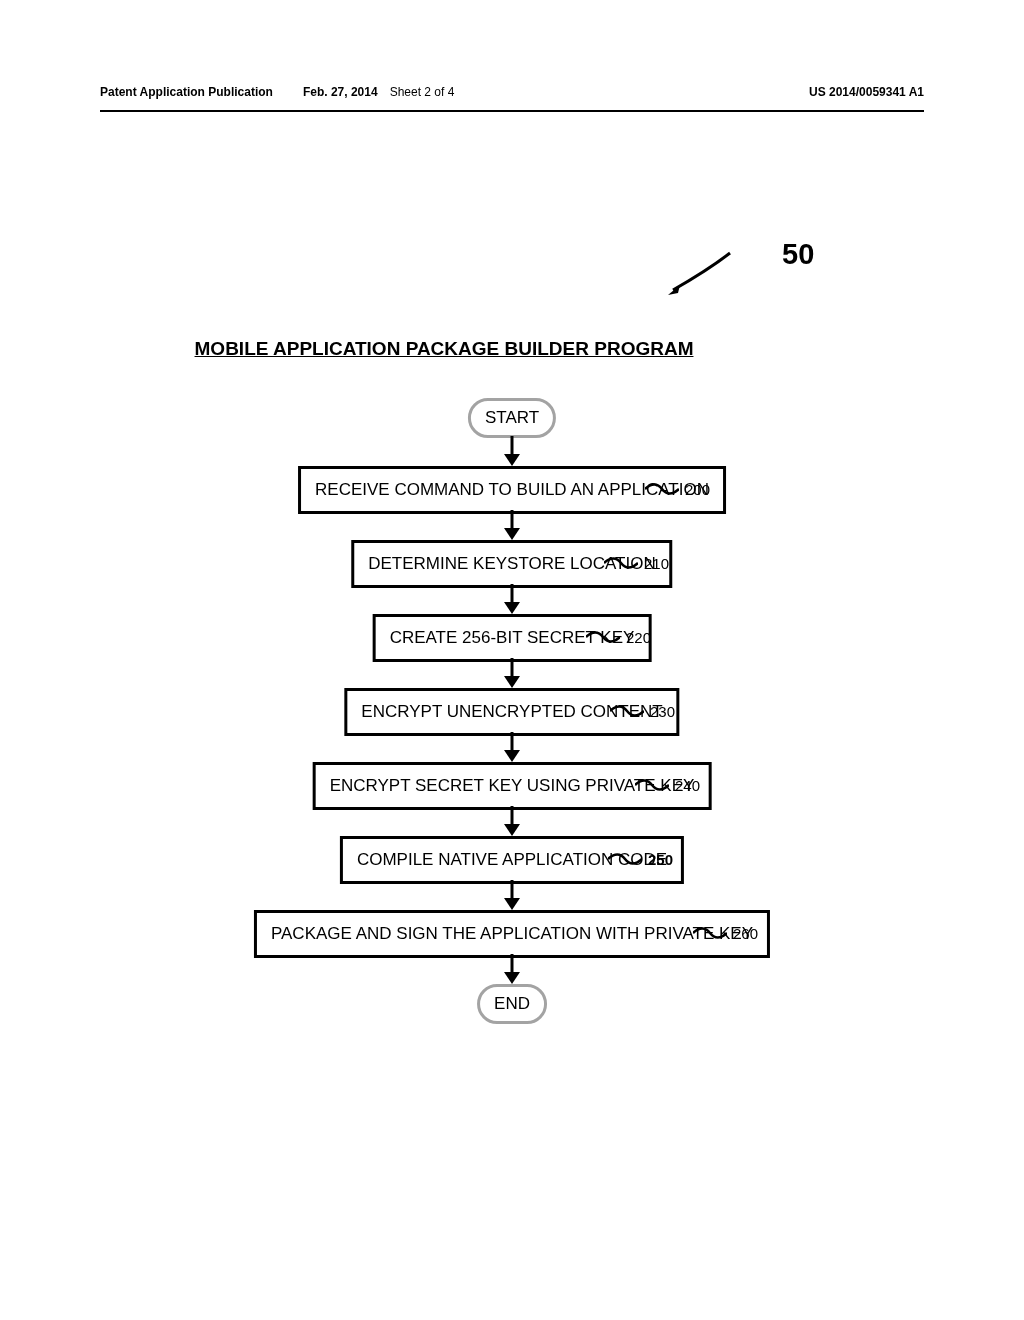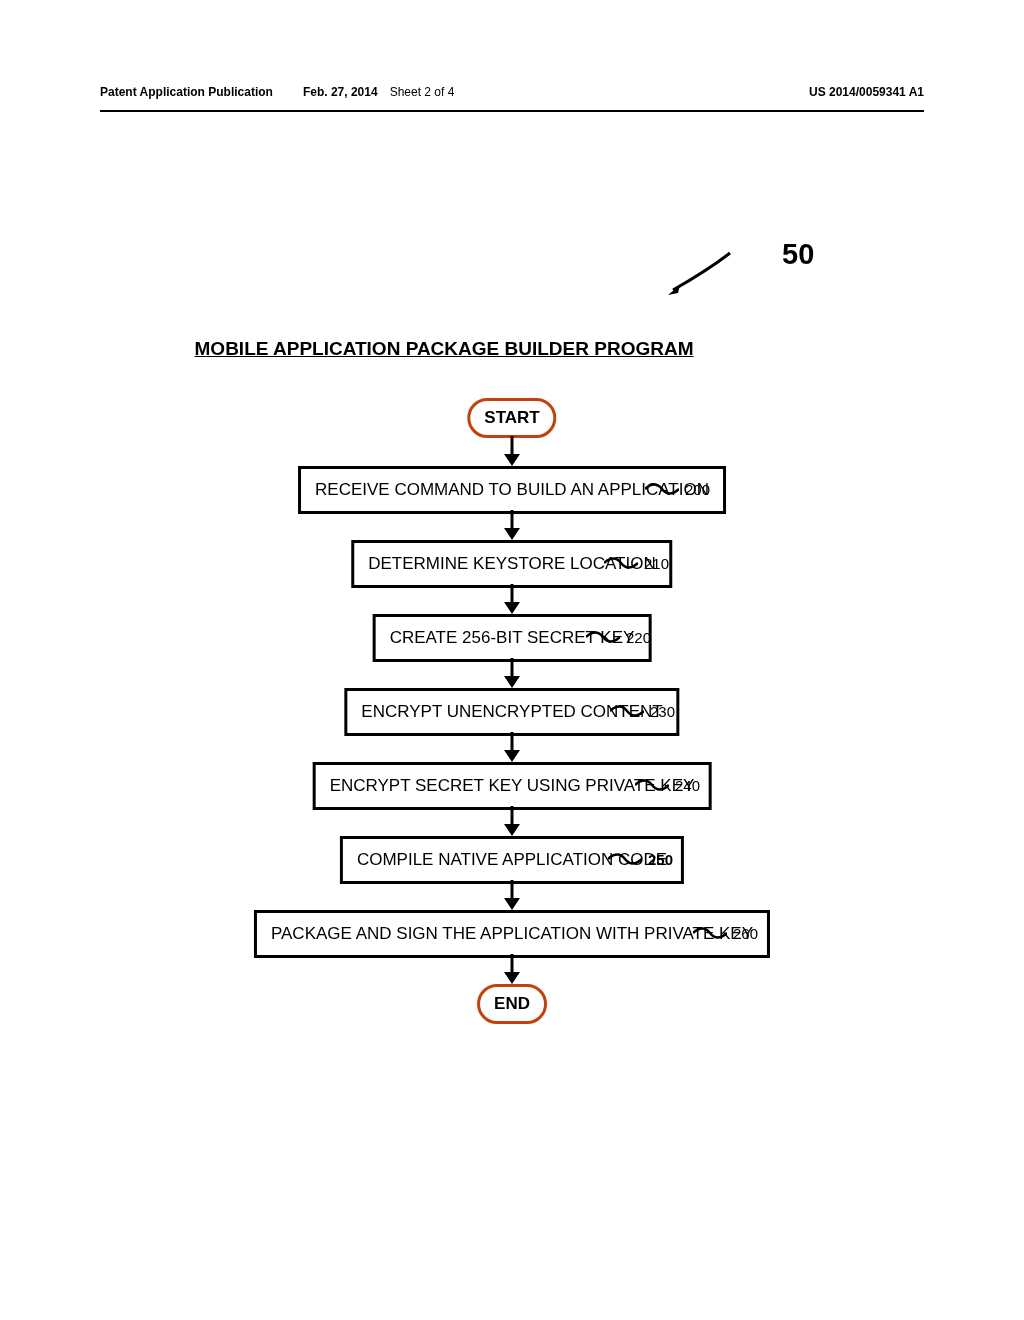--- a/index.html
+++ b/index.html
@@ -75,27 +75,27 @@
     position: absolute;
     top: 0;
     height: 42px;
     display: flex;
     align-items: center;
     justify-content: center;
     font-size: 17px;
     white-space: nowrap;
   }
   .term {
-    border: 3px solid #c2410c;
+    border: 3px solid #a3a3a3;
     border-radius: 22px;
     padding: 0 14px;
     left: 50%;
     transform: translateX(-50%);
     height: 34px;
-    font-weight: bold;
+    font-weight: normal;
   }
   .box {
     border: 3px solid #000;
     padding: 0 14px;
     left: 50%;
     transform: translateX(-50%);
   }
   .arrow-svg {
     position: absolute;
     left: 50%;

